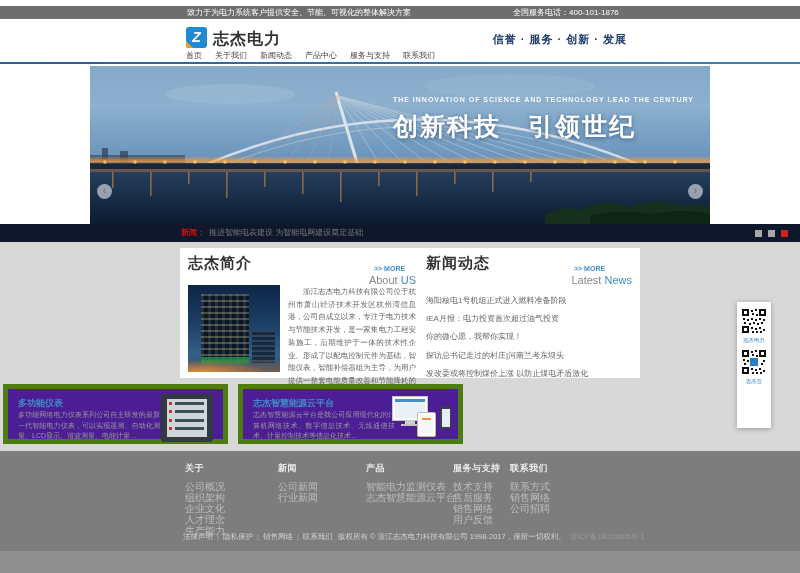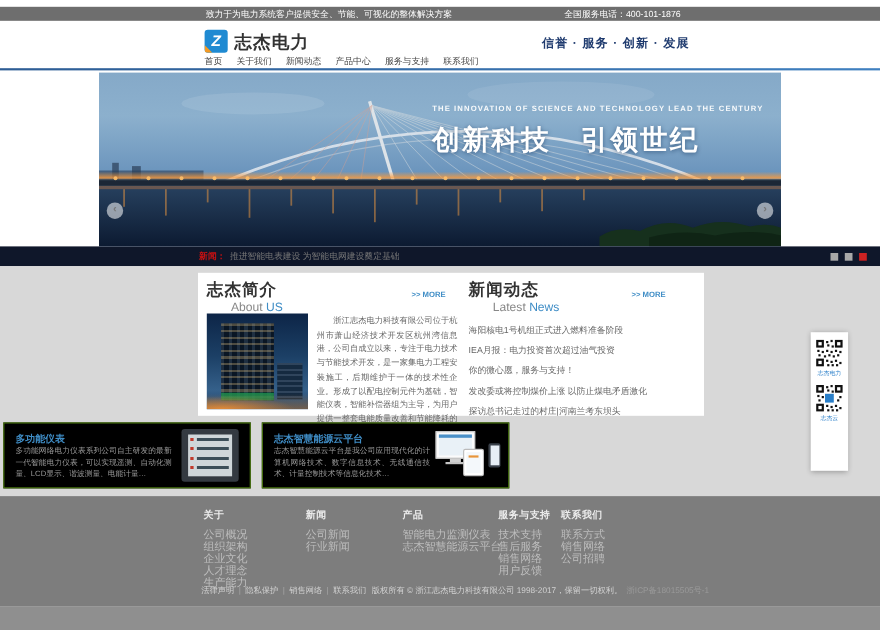--- a/index.html
+++ b/index.html
@@ -49,21 +49,21 @@
   .ticker-label { position:absolute; left:181px; color:#c11; font-weight:bold; }
   .ticker-link { position:absolute; left:209px; color:#777; }
   .dots { position:absolute; right:12px; top:6px; display:flex; gap:6px; }
   .dot { width:7px; height:7px; background:#a8a8a8; }
   .dot-active { background:#cc2222; }
 
   
   .main { position:absolute; top:236px; left:0; width:800px; height:209px; background:#d8d8d8; }
   .panel { position:absolute; left:180px; top:6px; width:460px; height:130px; background:#fff; }
   .sec-title { font-size:15px; font-weight:bold; color:#333; letter-spacing:1px; }
-  .sec-sub { font-size:11px; margin:1px 0 0 22px; }
+  .sec-sub { font-size:11px; margin:1px 0 0 22px;text-align:right; }
   .sub-gray { color:#888; } .sub-blue { color:#3f8dc6; }
   .more { position:absolute; font-size:7px; color:#3f8dc6; font-weight:bold; }
 
   .about { position:absolute; left:8px; top:6px; width:228px; height:118px; }
   .about .more { left:186px; top:11px; }
   .about-img { position:absolute; left:0; top:31px; width:92px; height:87px; overflow:hidden;
                background:linear-gradient(180deg,#0d2547 0%,#1c4066 45%,#35608a 80%,#24456a 100%); }
   .bldg-tower { position:absolute; left:13px; top:9px; width:48px; height:70px; background:#0a1624;
     background-image:repeating-linear-gradient(180deg, rgba(255,215,140,.28) 0 2px, transparent 2px 6px),
                      repeating-linear-gradient(90deg, rgba(150,190,230,.15) 0 3px, transparent 3px 7px); }
@@ -76,22 +76,22 @@
   .about-text { position:absolute; left:100px; top:32px; width:128px; font-size:7.5px; color:#666;
                 line-height:12.7px; text-align:justify; text-indent:15px; }
 
   .news { position:absolute; left:246px; top:6px; width:206px; }
   .news .more { left:148px; top:11px; }
   .news-list { margin-top:6px; }
   .news-list li { height:18.2px; line-height:18.2px; font-size:8px; color:#666; overflow:hidden;
                   white-space:nowrap; }
 
   
-  .product { position:absolute; top:142px; width:225px; height:60px; background:#000000;
-             border:1px solid #4d7c0f; }
+  .product { position:absolute; top:142px; width:225px; height:60px; background:#4c1d95;
+             border:5px solid #4d7c0f; }
   .product-1 { left:3px; } .product-2 { left:238px; }
   .p-title { position:absolute; left:10px; top:8px; font-size:9px; font-weight:bold; color:#3f8dc6; }
   .p-desc { position:absolute; left:10px; top:21px; width:142px; font-size:7px; color:#999;
             line-height:10.5px; text-align:justify; }
   .p-img { position:absolute; right:6px; top:5px; width:60px; height:48px; }
 
   .meter { position:absolute; left:4px; top:0; width:52px; height:48px; background:#343a41; border-radius:3px; }
   .meter-screen { position:absolute; inset:5px 6px; background:#cfd6d9; }
   .meter-rows { position:absolute; inset:3px 3px 3px 8px;
     background:repeating-linear-gradient(180deg,#3c4e58 0 3px, transparent 3px 8.5px); }
@@ -285,23 +285,23 @@
       <div class="news">
         <div class="sec-title">新闻动态</div>
         <div class="sec-sub">
           <span class="sub-gray">Latest</span>
           <span class="sub-blue">News</span>
         </div>
         <a class="more">&gt;&gt; MORE</a>
         <ul class="news-list">
           <li><a>海阳核电1号机组正式进入燃料准备阶段</a></li>
           <li><a>IEA月报：电力投资首次超过油气投资</a></li>
-          <li><a>你的微心愿，服务与支持！</a></li>
+          <li><a>你的微心愿，我帮你实现！</a></li>
+          <li><a>探访总书记走过的村庄|河南兰考东坝头</a></li>
           <li><a>发改委或将控制煤价上涨 以防止煤电矛盾激化</a></li>
-          <li><a>探访总书记走过的村庄|河南兰考东坝头</a></li>
         </ul>
       </div>
     </div>
 
     <div class="product product-1">
       <div class="p-title">多功能仪表</div>
       <div class="p-desc">多功能网络电力仪表系列公司自主研发的最新一代智能电力仪表，可以实现遥测、自动化测量、LCD显示、谐波测量、电能计量…</div>
       <div class="p-img">
         <div class="meter">
           <div class="meter-screen">

